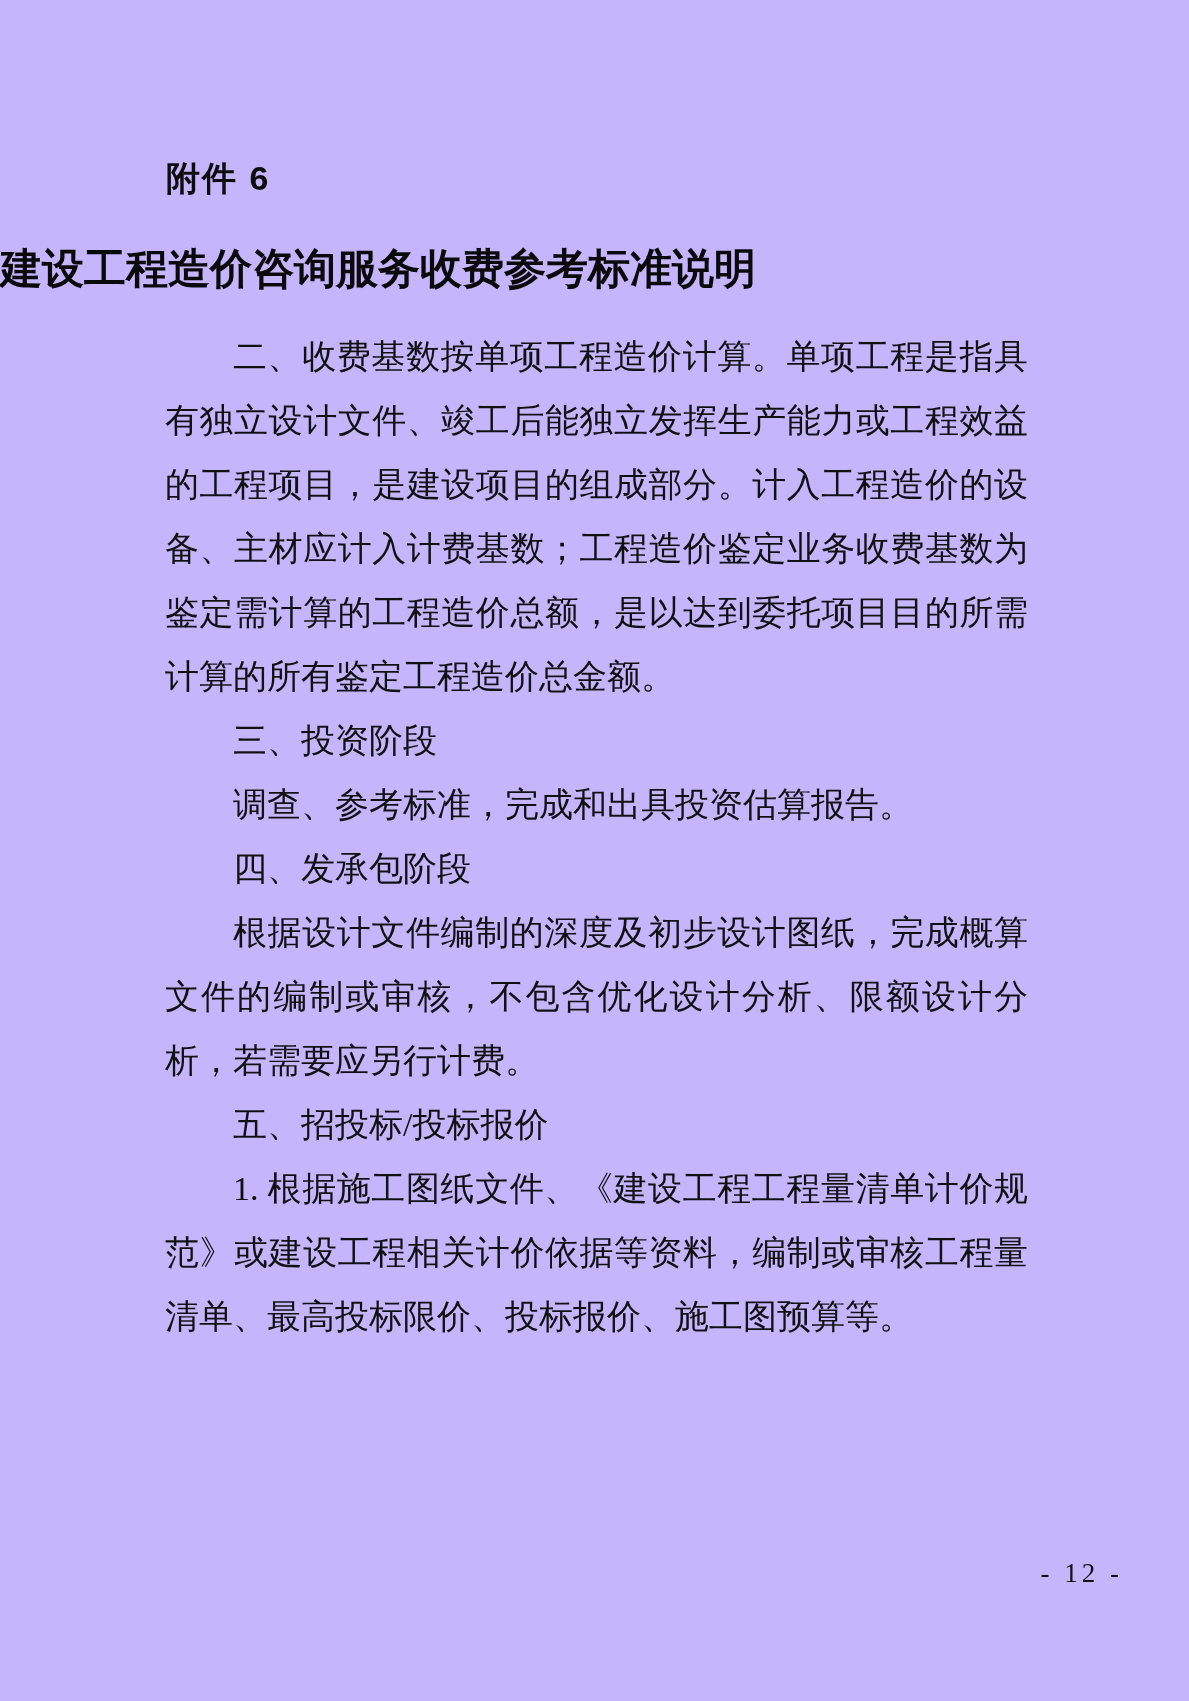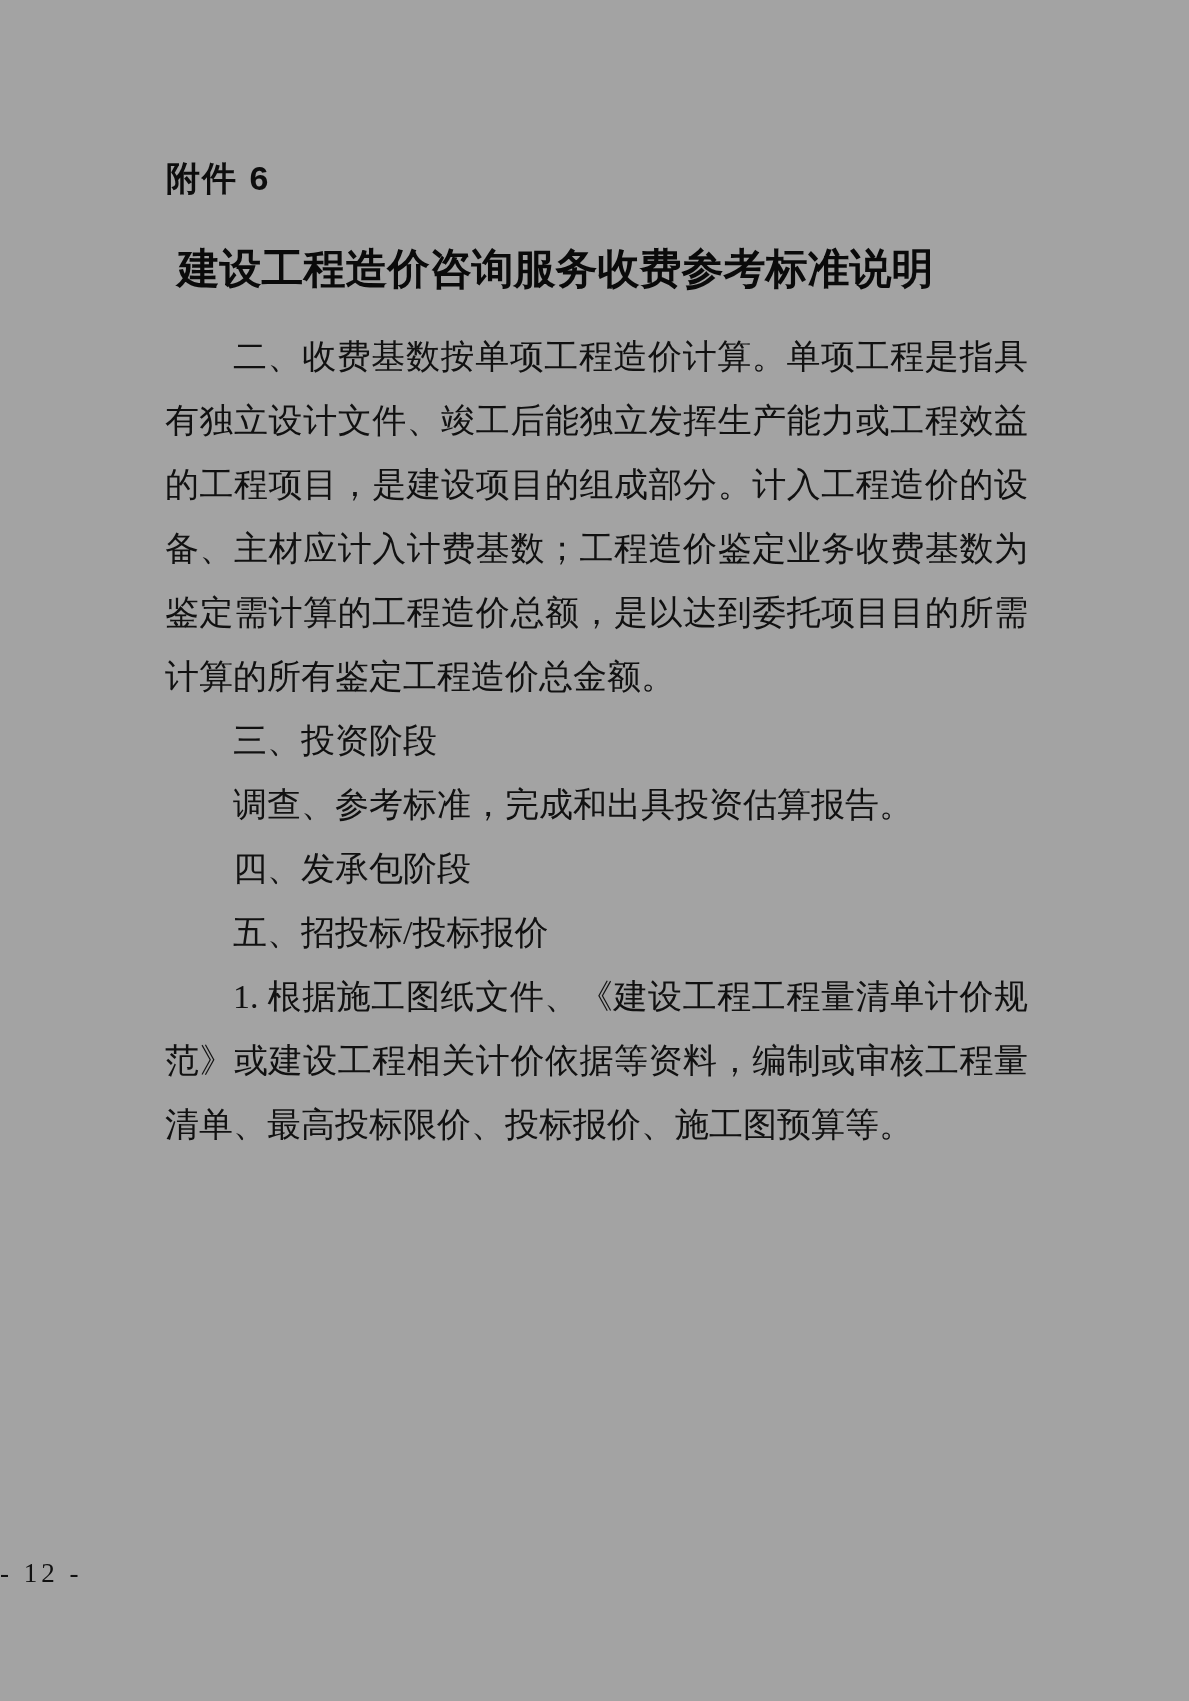--- a/index.html
+++ b/index.html
@@ -2,42 +2,41 @@
 <html><head>
 <meta charset="utf-8">
 <style>
   * { margin: 0; padding: 0; box-sizing: border-box; }
   html, body { background: #e8e8e8; }
   .page {
     position: relative;
     width: 1189px;
     height: 1701px;
     margin: 0 auto;
-    background: #a3a3a3;
+    background: #c4b5fd;
     color: #111111;
     overflow: hidden;
     font-family: "Liberation Serif", "DejaVu Serif", serif;
   }
   .attachment-label {
     position: absolute;
     left: 166px;
     top: 156px;
     font-size: 34px;
     font-weight: bold;
     font-family: "Liberation Sans", "DejaVu Sans", sans-serif;
     letter-spacing: 2px;
     color: #0d0d0d;
   }
   .doc-title {
     position: absolute;
     top: 241px;
     left: 0;
     width: 100%;
     padding-right: 78px;
-    text-align: center;
     font-size: 42px;
     font-weight: bold;
     font-family: "Liberation Sans", "DejaVu Sans", sans-serif;
     letter-spacing: 0px;
     color: #0a0a0a;
     white-space: nowrap;
   }
   .body-text {
     position: absolute;
     left: 165px;
@@ -53,39 +52,40 @@
   .body-text p {
     margin: 0;
     text-indent: 68px;
   }
   .page-footer {
     position: absolute;
     top: 1558px;
     left: 0;
     width: 100%;
     padding-right: 66px;
-    text-align: left;
+    text-align: right;
     font-size: 27px;
     letter-spacing: 4px;
     color: #111111;
   }
 </style>
 </head>
 <body>
 
 <div class="page">
 
   <div class="attachment-label">附件 6</div>
 
   <div class="doc-title">建设工程造价咨询服务收费参考标准说明</div>
 
   <div class="body-text">
     <p>二、收费基数按单项工程造价计算。单项工程是指具有独立设计文件、竣工后能独立发挥生产能力或工程效益的工程项目，是建设项目的组成部分。计入工程造价的设备、主材应计入计费基数；工程造价鉴定业务收费基数为鉴定需计算的工程造价总额，是以达到委托项目目的所需计算的所有鉴定工程造价总金额。</p>
     <p>三、投资阶段</p>
     <p>调查、参考标准，完成和出具投资估算报告。</p>
     <p>四、发承包阶段</p>
+    <p>根据设计文件编制的深度及初步设计图纸，完成概算文件的编制或审核，不包含优化设计分析、限额设计分析，若需要应另行计费。</p>
     <p>五、招投标/投标报价</p>
     <p>1. 根据施工图纸文件、《建设工程工程量清单计价规范》或建设工程相关计价依据等资料，编制或审核工程量清单、最高投标限价、投标报价、施工图预算等。</p>
   </div>
 
   <div class="page-footer">- 12 -</div>
 
 </div>
 
 </body></html>

